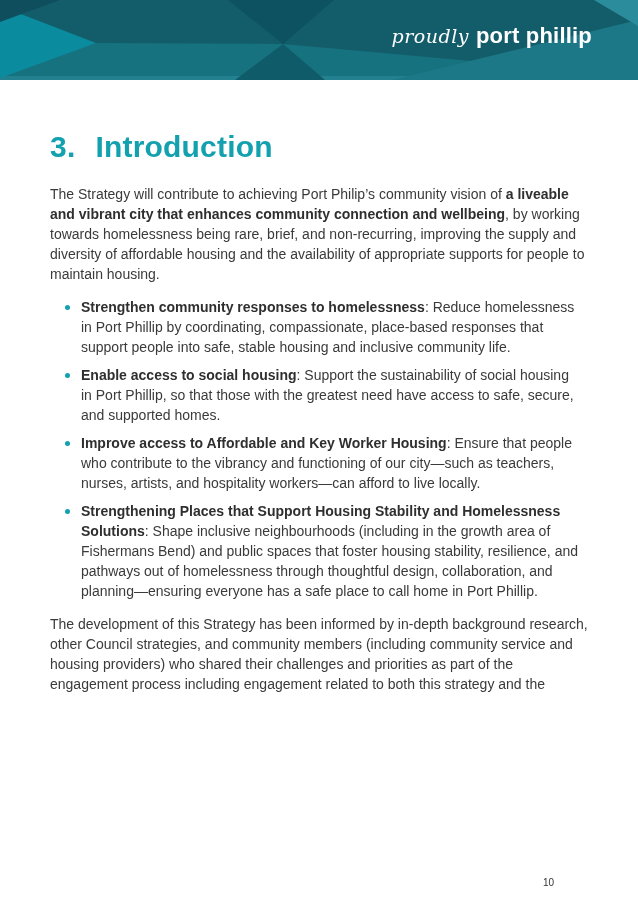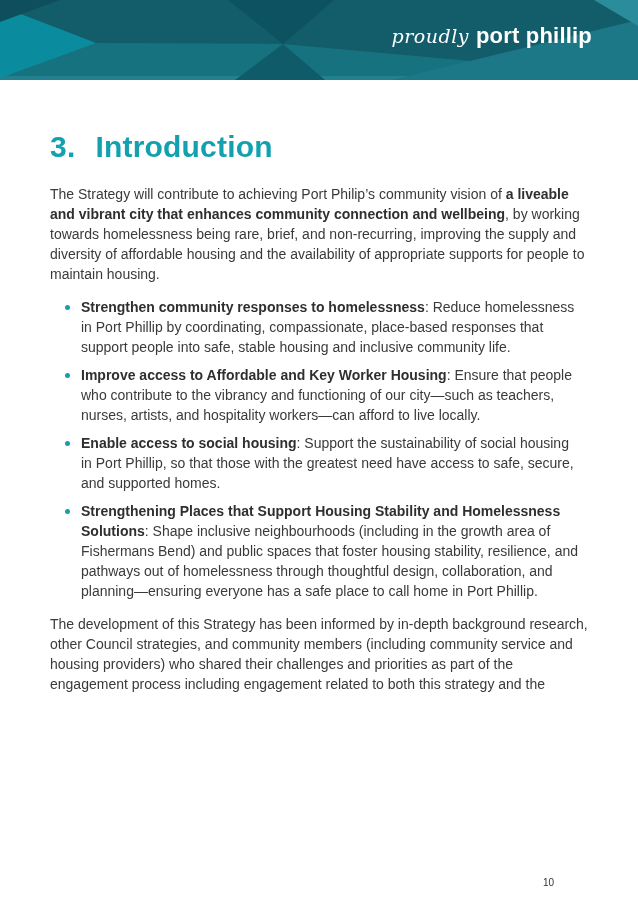--- a/index.html
+++ b/index.html
@@ -129,24 +129,24 @@
 
 
   <p class="body-para"><span>The Strategy will contribute to achieving Port Philip’s community vision of </span><b>a liveable and vibrant city that enhances community connection and wellbeing</b><span>, by working towards homelessness being rare, brief, and non-recurring, improving the supply and diversity of affordable housing and the availability of appropriate supports for people to maintain housing.</span></p>
 
 
   <ul class="pillar-list">
     <li class="pillar-item">
       <span class="bullet-dot"></span><b>Strengthen community responses to homelessness</b><span>: Reduce homelessness in Port Phillip by coordinating, compassionate, place-based responses that support people into safe, stable housing and inclusive community life.</span>
     </li>
     <li class="pillar-item">
-      <span class="bullet-dot"></span><b>Improve access to Affordable and Key Worker Housing</b><span>: Ensure that people who contribute to the vibrancy and functioning of our city—such as teachers, nurses, artists, and hospitality workers—can afford to live locally.</span>
+      <span class="bullet-dot"></span><b>Enable access to social housing</b><span>: Support the sustainability of social housing in Port Phillip, so that those with the greatest need have access to safe, secure, and supported homes.</span>
     </li>
     <li class="pillar-item">
-      <span class="bullet-dot"></span><b>Enable access to social housing</b><span>: Support the sustainability of social housing in Port Phillip, so that those with the greatest need have access to safe, secure, and supported homes.</span>
+      <span class="bullet-dot"></span><b>Improve access to Affordable and Key Worker Housing</b><span>: Ensure that people who contribute to the vibrancy and functioning of our city—such as teachers, nurses, artists, and hospitality workers—can afford to live locally.</span>
     </li>
     <li class="pillar-item">
       <span class="bullet-dot"></span><b>Strengthening Places that Support Housing Stability and Homelessness Solutions</b><span>: Shape inclusive neighbourhoods (including in the growth area of Fishermans Bend) and public spaces that foster housing stability, resilience, and pathways out of homelessness through thoughtful design, collaboration, and planning—ensuring everyone has a safe place to call home in Port Phillip.</span>
     </li>
   </ul>
 
   <p class="body-para">The development of this Strategy has been informed by in-depth background research, other Council strategies, and community members (including community service and housing providers) who shared their challenges and priorities as part of the engagement process including engagement related to both this strategy and the</p>
 </main>
 
 <footer class="page-footer">

